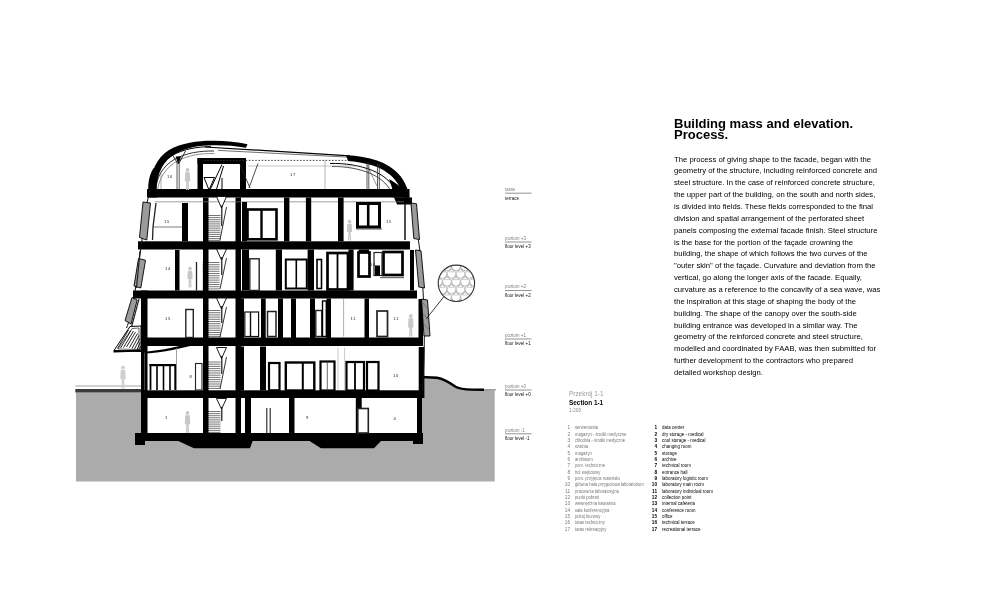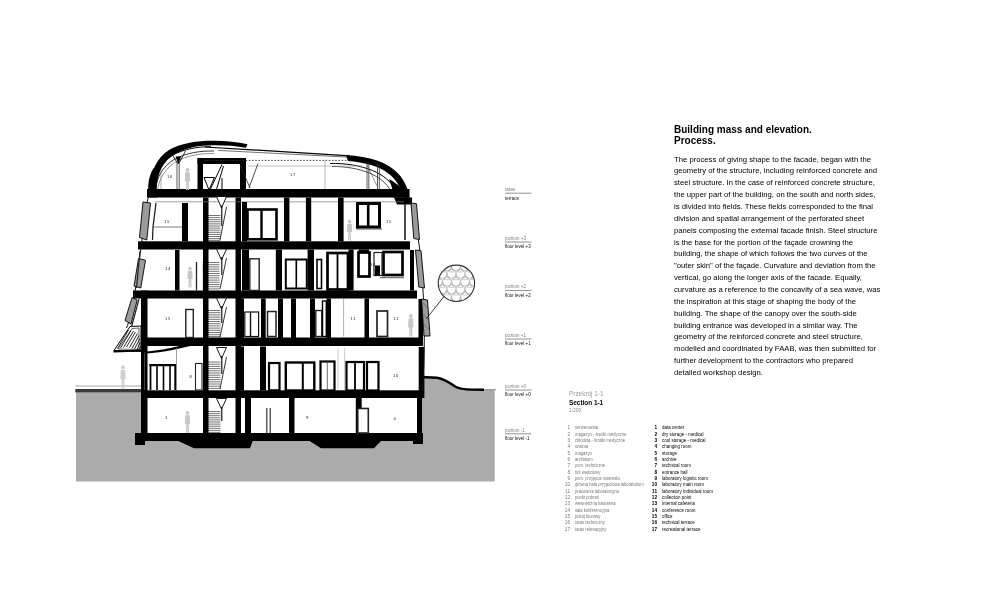--- a/index.html
+++ b/index.html
@@ -436,21 +436,21 @@
       <text x="505" y="396.3" fill="#111">floor level +0</text>
     </g>
 
 <g font-size="4.5">
       <text x="505" y="431.6" fill="#7d7d7d">poziom -1</text>
       <line x1="505" y1="433.8" x2="531.5" y2="433.8" stroke="#777" stroke-width="0.8"></line>
       <text x="505" y="440.1" fill="#111">floor level -1</text>
     </g>
 </svg>
 
-<div class="abs" style="left:674px;top:124px;width:230px;font-size:10px;line-height:11.3px;font-weight:bold;color:#000;">Building mass and elevation.<br>Process.</div>
+<div class="abs" style="left:674px;top:118px;width:230px;font-size:13px;line-height:11.3px;font-weight:bold;color:#000;">Building mass and elevation.<br>Process.</div>
 
 <div class="abs" style="left:674px;top:153.6px;width:224px;font-size:7.7px;line-height:11.86px;color:#000;">The process of giving shape to the facade, began with the<br>geometry of the structure, including reinforced concrete and<br>steel structure. In the case of reinforced concrete structure,<br>the upper part of the building, on the south and north sides,<br>is divided into fields. These fields corresponded to the final<br>division and spatial arrangement of the perforated sheet<br>panels composing the external facade finish. Steel structure<br>is the base for the portion of the façade crowning the<br>building, the shape of which follows the two curves of the<br>"outer skin" of the façade. Curvature and deviation from the<br>vertical, go along the longer axis of the facade. Equally,<br>curvature as a reference to the concavity of a sea wave, was<br>the inspiration at this stage of shaping the body of the<br>building. The shape of the canopy over the south-side<br>building entrance was developed in a similar way. The<br>geometry of the reinforced concrete and steel structure,<br>modelled and coordinated by FAAB, was then submitted for<br>further development to the contractors who prepared<br>detailed workshop design.</div>
 
 <div class="abs" style="left:569px;top:389.5px;font-size:6.9px;color:#9a9a9a;transform:scaleX(0.93);transform-origin:left top;">Przekrój 1-1</div>
 
 <div class="abs" style="left:569px;top:398.6px;font-size:6.9px;font-weight:bold;color:#000;transform:scaleX(0.93);transform-origin:left top;">Section 1-1</div>
 
 <div class="abs" style="left:569px;top:408.2px;font-size:4.9px;color:#8a8a8a;">1:200</div>
 
 <div class="abs" style="left:558px;top:425.4px;width:12px;font-size:4.7px;line-height:6.33px;color:#777;text-align:right;white-space:pre-line;">1

